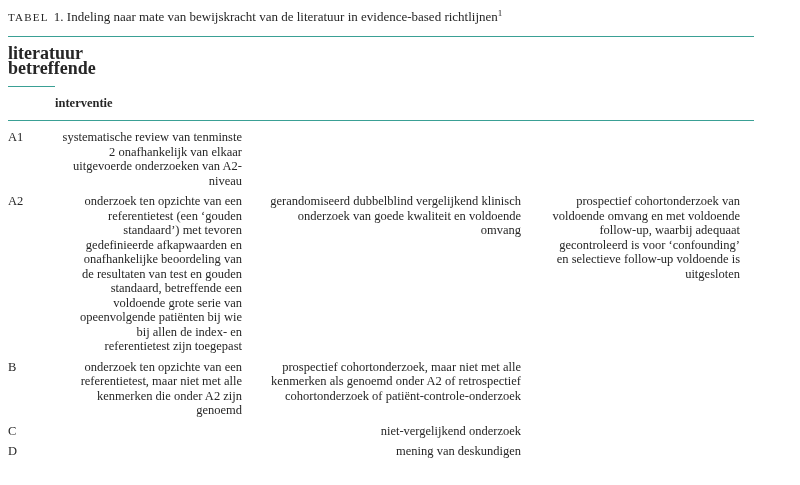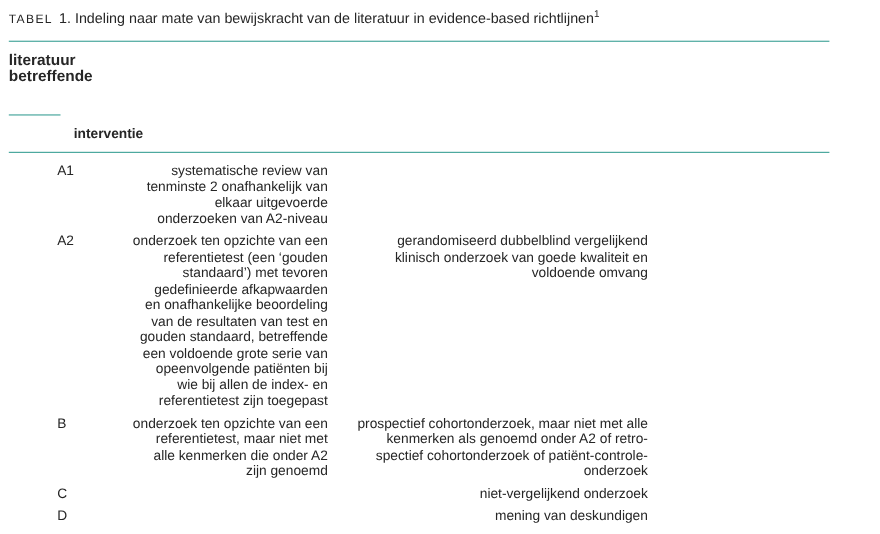--- a/index.html
+++ b/index.html
@@ -3,21 +3,21 @@
 <meta charset="utf-8">
 <style>
   html, body { margin: 0; padding: 0; background: #ffffff; }
   .page {
     position: relative;
     width: 764px;
     height: 485px;
     box-sizing: border-box;
     background: #ffffff;
     padding: 6px 10px 0 8px;
-    font-family: Liberation Sans, sans-serif;
+    font-family: Liberation Serif, serif;
     color: #262626;
     overflow: hidden;
   }
   
   .title-row {
     font-size: 13px;
     line-height: 18px;
     margin: 2px 0 0 0;
     white-space: nowrap;
   }
@@ -35,49 +35,49 @@
   .rule {
     border: none;
     border-top: 1.5px solid #3aa095;
     margin: 0;
   }
   .rule-title { margin-top: 10px; }
   
   .grid {
     display: grid;
     grid-template-columns: 47px 201px 279px 1fr;
-    column-gap: 12px;
+    column-gap: 0;
   }
   .grid-2col {
     display: grid;
     grid-template-columns: 47px 1fr;
     column-gap: 0;
   }
   .hdr1-cell {
     font-weight: bold;
     font-size: 12.5px;
     line-height: 15px;
     padding-top: 9px;
   }
   .hdr1-span {
     font-weight: bold;
-    font-size: 14px;
+    font-size: 18px;
     line-height: 15px;
     padding-top: 9px;
-    padding-bottom: 27px;
+    padding-bottom: 10px;
     border-bottom: 1.5px solid #3aa095;
   }
   .hdr2-cell {
     font-weight: bold;
     font-size: 12.5px;
     line-height: 15px;
     padding: 9px 14px 9px 0;
   }
   .body-rows { padding-top: 9px; }
-  .body-row { margin-bottom: 6px; margin-left: 44px; }
+  .body-row { margin-bottom: 6px; }
   .cell {
     font-size: 12.5px;
     line-height: 14.5px;
     padding-right: 14px;
   }
   .hang {
     padding-left: 14px;
     text-indent: -14px;
     text-align: right;
   }
@@ -113,20 +113,21 @@
       <div class="cell niveau-cell">A1</div>
       <div class="cell hang">systematische review van tenminste 2 onafhankelijk van elkaar uitgevoerde onderzoeken van A2-niveau</div>
       <div class="cell hang"></div>
       <div class="cell hang"></div>
     </div>
 
     <div class="grid body-row">
       <div class="cell niveau-cell">A2</div>
       <div class="cell hang">onderzoek ten opzichte van een referentietest (een ‘gouden standaard’) met tevoren gedefinieerde afkapwaarden en onafhankelijke beoordeling van de resultaten van test en gouden standaard, betreffende een voldoende grote serie van opeenvolgende patiënten bij wie bij allen de index- en referentietest zijn toegepast</div>
       <div class="cell hang">gerandomiseerd dubbelblind vergelijkend klinisch onderzoek van goede kwaliteit en voldoende omvang</div>
+      <div class="cell hang">prospectief cohortonderzoek van voldoende omvang en met voldoende follow-up, waarbij adequaat gecontroleerd is voor ‘confounding’ en selectieve follow-up voldoende is uitgesloten</div>
     </div>
 
     <div class="grid body-row">
       <div class="cell niveau-cell">B</div>
       <div class="cell hang">onderzoek ten opzichte van een referentietest, maar niet met alle kenmerken die onder A2 zijn genoemd</div>
       <div class="cell hang">prospectief cohortonderzoek, maar niet met alle kenmerken als genoemd onder A2 of retro­spectief cohortonderzoek of patiënt-controle-onderzoek</div>
     </div>
 
     <div class="grid body-row">
       <div class="cell niveau-cell">C</div>

